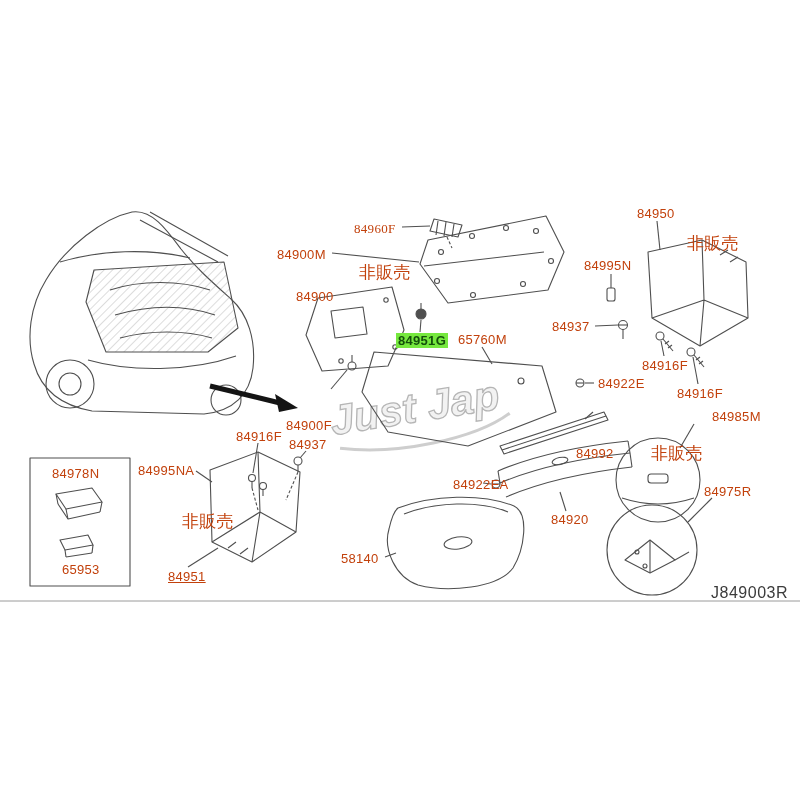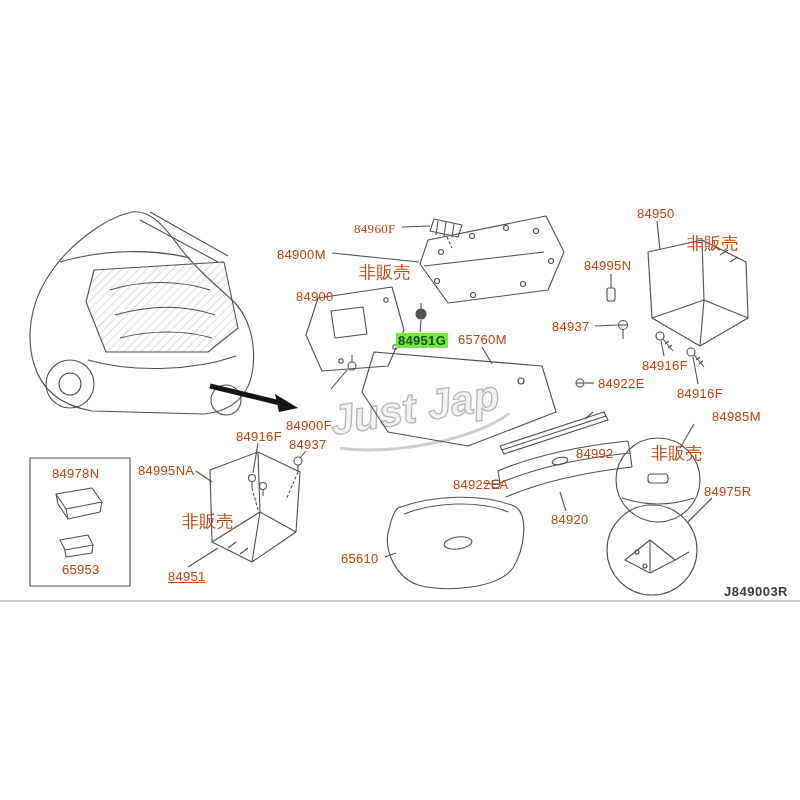--- a/index.html
+++ b/index.html
@@ -8,21 +8,21 @@
     font-family:"Liberation Sans", sans-serif;overflow:hidden;
   }
   .canvas > svg{position:absolute;left:0;top:0;}
   .part-label{
     position:absolute;font-size:13px;color:#c2410c;letter-spacing:.3px;
     white-space:nowrap;line-height:15px;
   }
   .part-label.highlight{color:#134f0a;padding:0 2px;font-weight:bold;}
   .part-label.jp{font-size:17px;}
   .diagram-code{
-    position:absolute;top:584px;right:12px;font-size:13px;color:#3b3b3b;letter-spacing:.5px;font-weight:bold;
+    position:absolute;top:584px;right:12px;font-size:16px;color:#3b3b3b;letter-spacing:.5px;
   }
 </style>
 </head>
 <body>
 
 <div class="canvas">
 
   <svg width="800" height="800" viewBox="0 0 800 800">
     <defs>
       <pattern id="hatch" width="6" height="6" patternUnits="userSpaceOnUse" patternTransform="rotate(45)">
@@ -240,21 +240,21 @@
       <div class="part-label" style="left: 552px; top: 319px;">84937</div>
       <div class="part-label" style="left: 642px; top: 358px;">84916F</div>
       <div class="part-label" style="left: 677px; top: 386px;">84916F</div>
       <div class="part-label" style="left: 598px; top: 376px;">84922E</div>
       <div class="part-label" style="left: 576px; top: 406px; margin-top: 40px;">84992</div>
       <div class="part-label" style="left: 712px; top: 409px;">84985M</div>
       <div class="part-label jp" style="left: 651px; top: 446px;">非販売</div>
       <div class="part-label" style="left: 704px; top: 484px;">84975R</div>
       <div class="part-label" style="left: 425px; top: 477px; margin-left: 28px;">84922EA</div>
       <div class="part-label" style="left: 551px; top: 512px;">84920</div>
-      <div class="part-label" style="left: 341px; top: 551px;">65610</div>
+      <div class="part-label" style="left: 341px; top: 551px;">58140</div>
       <div class="part-label" style="left: 236px; top: 429px;">84916F</div>
       <div class="part-label" style="left: 289px; top: 437px;">84937</div>
       <div class="part-label" style="left: 138px; top: 463px;">84995NA</div>
       <div class="part-label jp" style="left: 182px; top: 514px;">非販売</div>
       <div class="part-label" style="left: 168px; top: 569px; text-decoration: underline;">84951</div>
       <div class="part-label" style="left: 52px; top: 466px;">84978N</div>
       <div class="part-label" style="left: 62px; top: 562px;">65953</div>
     </div>
 
   <div class="diagram-code">J849003R</div>

